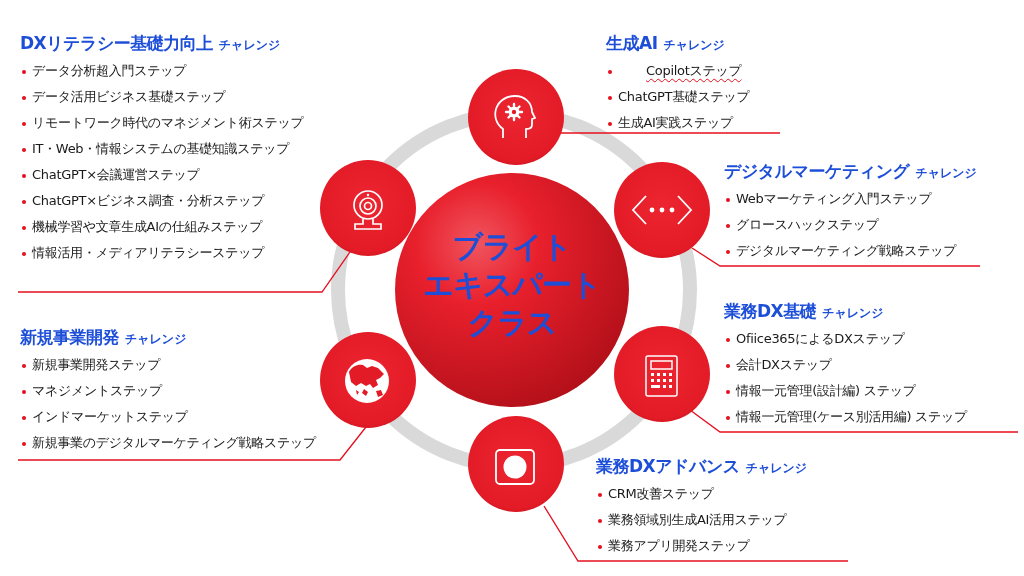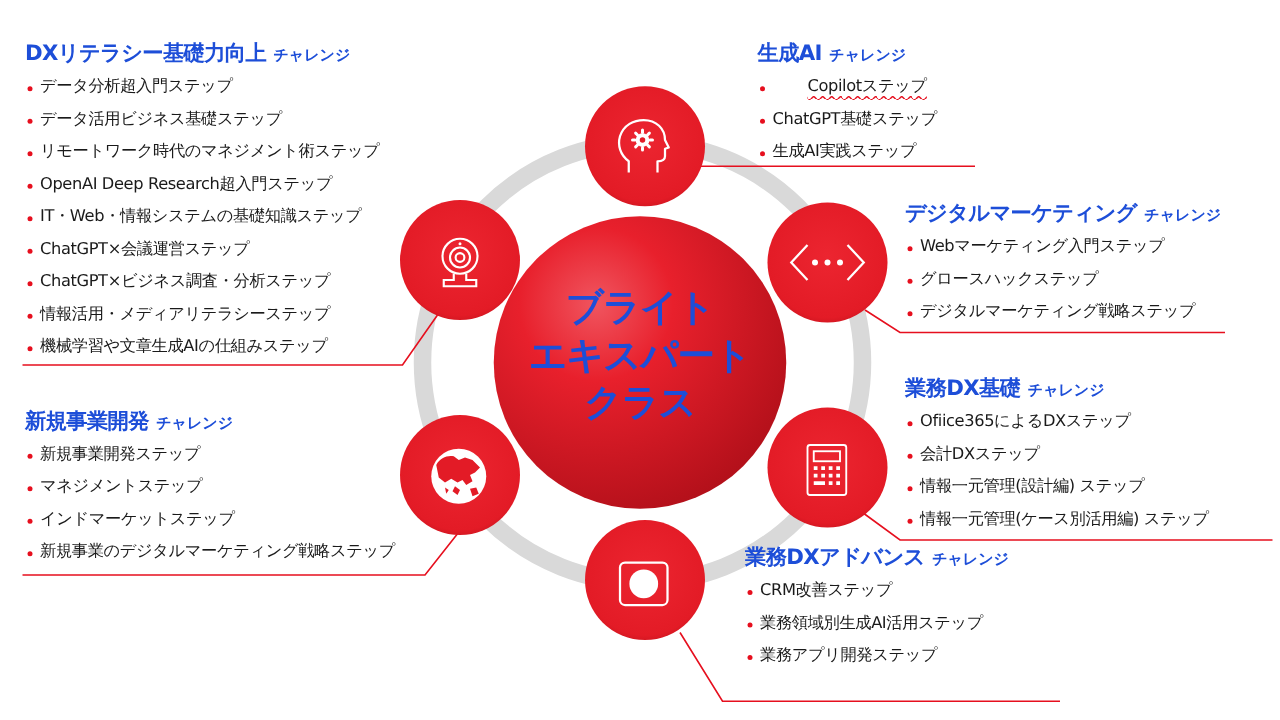--- a/index.html
+++ b/index.html
@@ -141,26 +141,25 @@
   <span>エキスパート</span>
   <span>クラス</span>
 </div>
 
 <div class="block" style="left:20px; top:32px;">
   <h2><span>DXリテラシー基礎力向上</span><span class="sub">チャレンジ</span></h2>
   <ul>
     <li>データ分析超入門ステップ</li>
     <li>データ活用ビジネス基礎ステップ</li>
     <li>リモートワーク時代のマネジメント術ステップ</li>
-    <li>OpenAI Deep Research超入門ステップ</li>
     <li>IT・Web・情報システムの基礎知識ステップ</li>
     <li>ChatGPT×会議運営ステップ</li>
     <li>ChatGPT×ビジネス調査・分析ステップ</li>
+    <li>機械学習や文章生成AIの仕組みステップ</li>
     <li>情報活用・メディアリテラシーステップ</li>
-    <li>機械学習や文章生成AIの仕組みステップ</li>
   </ul>
 </div>
 
 <div class="block" style="left:20px; top:326px;">
   <h2><span>新規事業開発</span><span class="sub">チャレンジ</span></h2>
   <ul>
     <li>新規事業開発ステップ</li>
     <li>マネジメントステップ</li>
     <li>インドマーケットステップ</li>
     <li>新規事業のデジタルマーケティング戦略ステップ</li>
@@ -188,20 +187,20 @@
 <div class="block" style="left:724px; top:300px;">
   <h2><span>業務DX基礎</span><span class="sub">チャレンジ</span></h2>
   <ul>
     <li>Ofiice365によるDXステップ</li>
     <li>会計DXステップ</li>
     <li>情報一元管理(設計編) ステップ</li>
     <li>情報一元管理(ケース別活用編) ステップ</li>
   </ul>
 </div>
 
-<div class="block" style="left:596px; top:435px;">
+<div class="block" style="left:596px; top:455px;">
   <h2><span>業務DXアドバンス</span><span class="sub">チャレンジ</span></h2>
   <ul>
     <li>CRM改善ステップ</li>
     <li>業務領域別生成AI活用ステップ</li>
     <li>業務アプリ開発ステップ</li>
   </ul>
 </div>
 
 </body></html>

